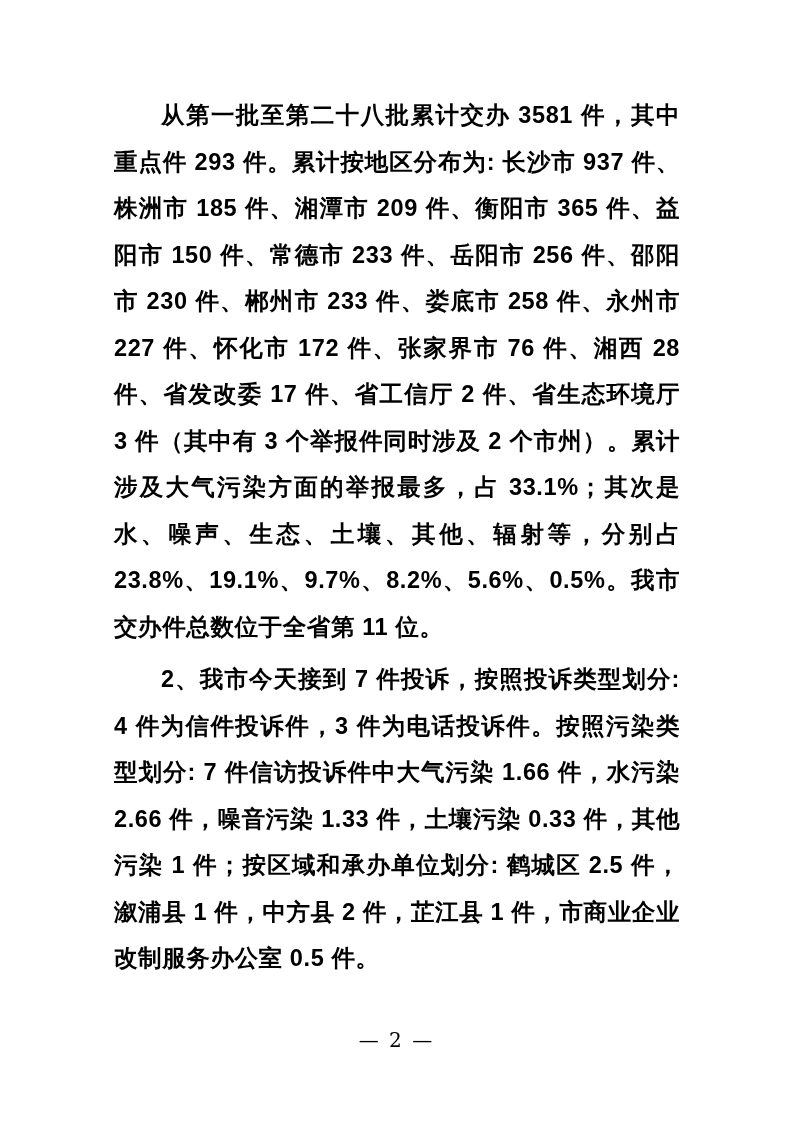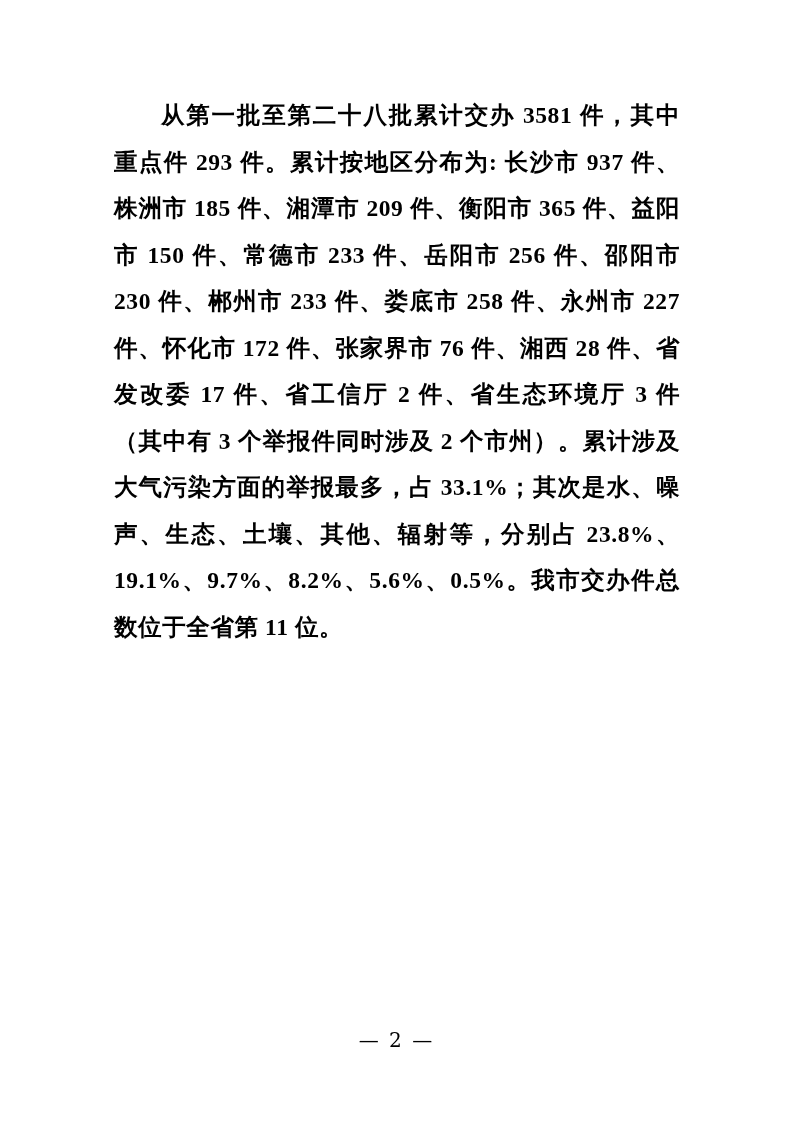--- a/index.html
+++ b/index.html
@@ -31,21 +31,21 @@
   }
   .para {
     font-size: 23.5px;
     line-height: 46.5px;
     text-align: justify;
     text-justify: inter-ideograph;
     text-indent: 2em;
     letter-spacing: 0.6px;
     margin: 0 0 4px 0;
     font-weight: 600;
-    font-family: Liberation Serif, serif;
+    font-family: Liberation Sans, sans-serif;
   }
   .para.second {
     margin-top: 6px;
   }
   .footer {
     position: absolute;
     left: 0;
     top: 1028px;
     width: 793px;
     text-align: center;
@@ -54,15 +54,16 @@
     font-family: "DejaVu Serif", "Liberation Serif", serif;
     color: #000000;
   }
 </style>
 </head>
 <body>
 
 <div class="page">
   <div class="content">
     <p class="para">从第一批至第二十八批累计交办 3581 件，其中重点件 293 件。累计按地区分布为: 长沙市 937 件、株洲市 185 件、湘潭市 209 件、衡阳市 365 件、益阳市 150 件、常德市 233 件、岳阳市 256 件、邵阳市 230 件、郴州市 233 件、娄底市 258 件、永州市 227 件、怀化市 172 件、张家界市 76 件、湘西 28 件、省发改委 17 件、省工信厅 2 件、省生态环境厅 3 件（其中有 3 个举报件同时涉及 2 个市州）。累计涉及大气污染方面的举报最多，占 33.1%；其次是水、噪声、生态、土壤、其他、辐射等，分别占 23.8%、19.1%、9.7%、8.2%、5.6%、0.5%。我市交办件总数位于全省第 11 位。</p>
+    <p class="para second">2、我市今天接到 7 件投诉，按照投诉类型划分: 4 件为信件投诉件，3 件为电话投诉件。按照污染类型划分: 7 件信访投诉件中大气污染 1.66 件，水污染 2.66 件，噪音污染 1.33 件，土壤污染 0.33 件，其他污染 1 件；按区域和承办单位划分: 鹤城区 2.5 件，溆浦县 1 件，中方县 2 件，芷江县 1 件，市商业企业改制服务办公室 0.5 件。</p>
   </div>
   <div class="footer">— 2 —</div>
 </div>
 
 </body></html>

